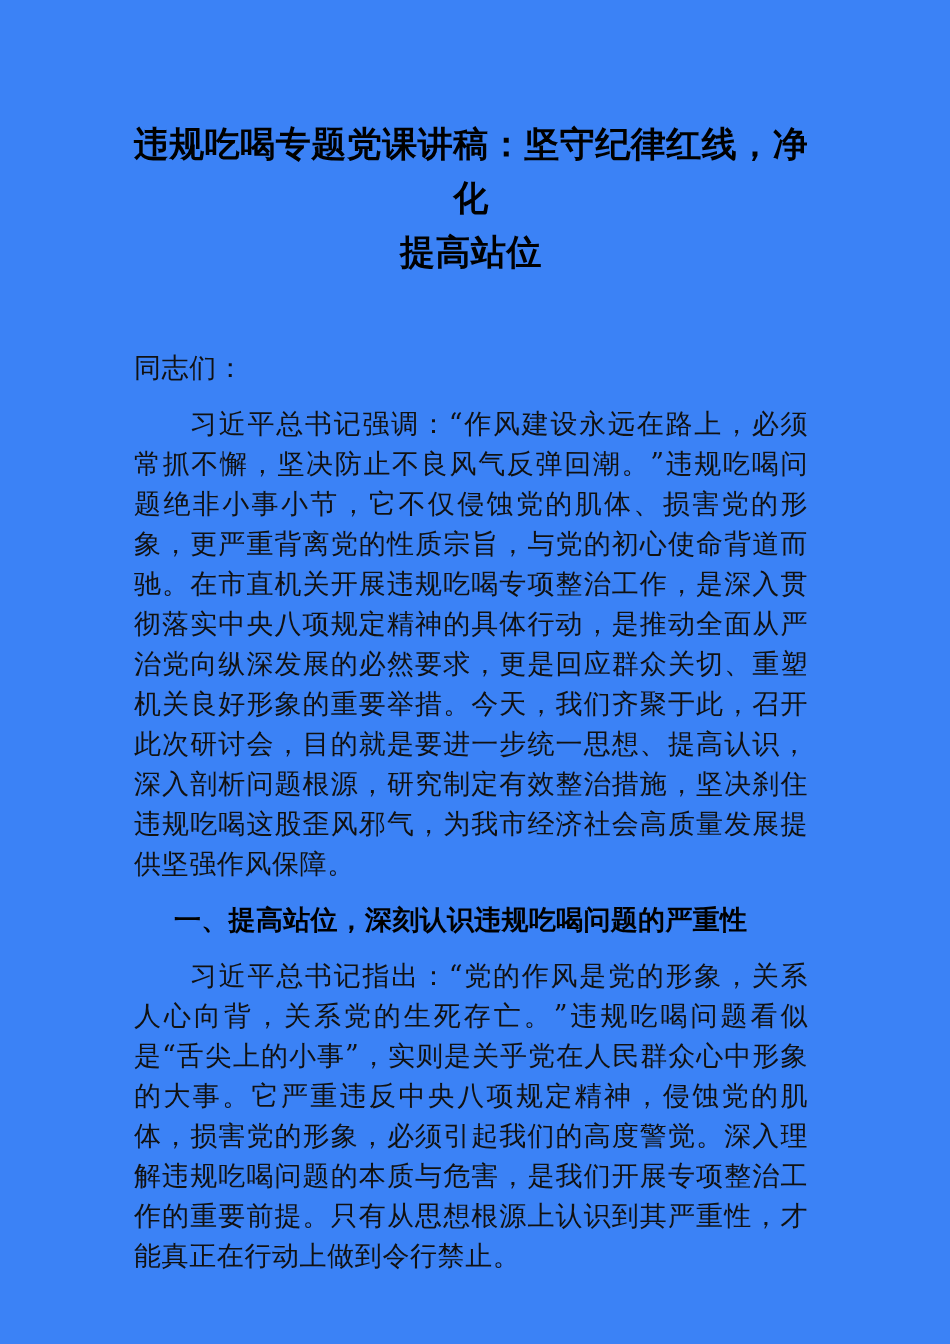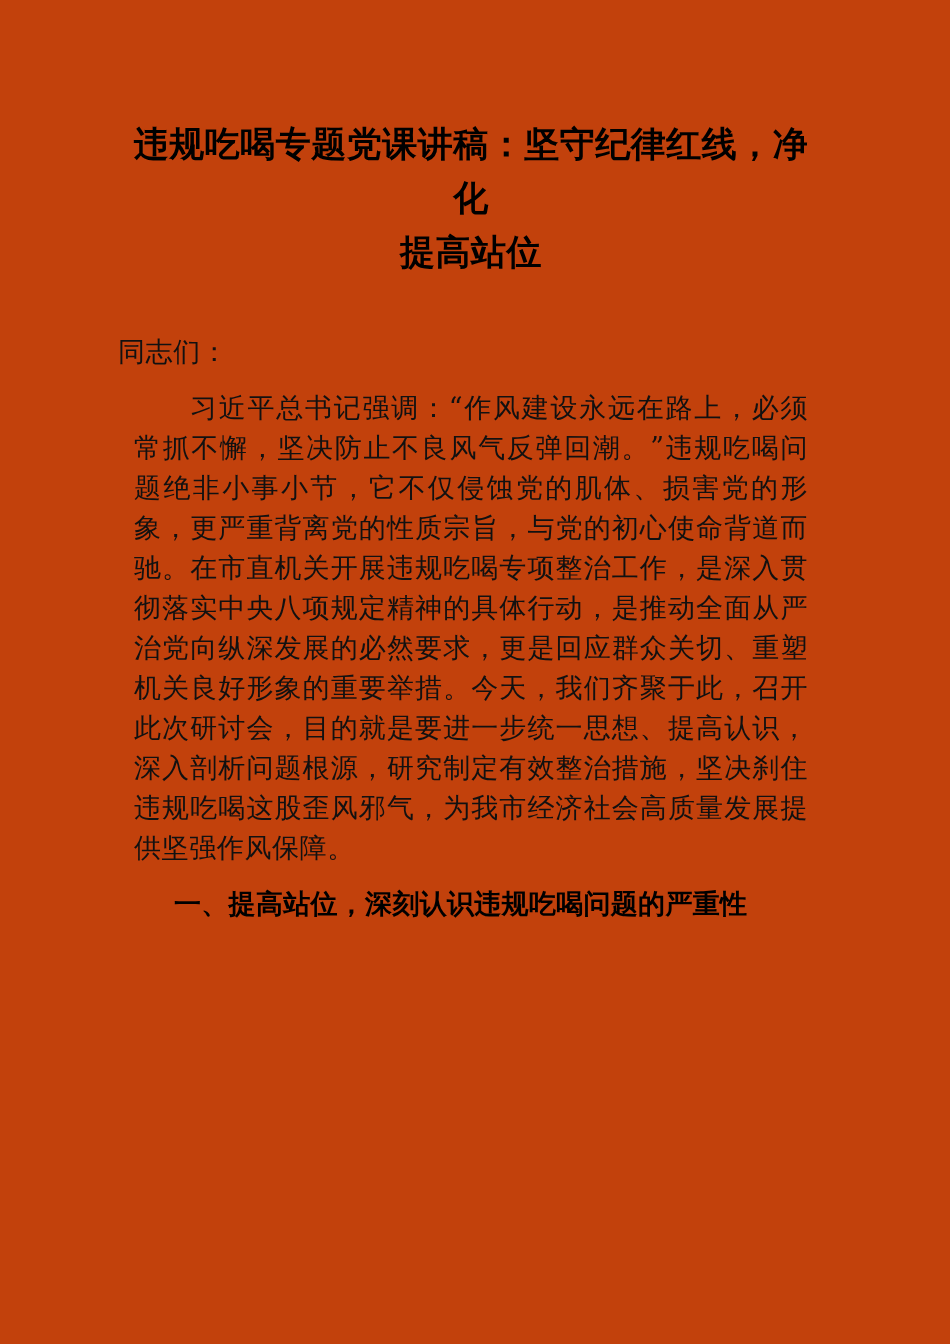--- a/index.html
+++ b/index.html
@@ -6,21 +6,21 @@
   html, body {
     margin: 0;
     padding: 0;
     background: #ffffff;
   }
 
   .page {
     position: relative;
     width: 950px;
     height: 1344px;
-    background: #c2410c;
+    background: #3b82f6;
     overflow: hidden;
     box-sizing: border-box;
   }
 
   .content {
     position: absolute;
     left: 118px;
     top: 118px;
     width: 706px;
   }
@@ -52,21 +52,21 @@
     text-justify: inter-ideograph;
     margin: 16px;
     letter-spacing: 0.6px;
   }
 
   .salutation {
     font-family: "DejaVu Serif", "Liberation Serif", serif;
     font-size: 27px;
     line-height: 40px;
     color: #111111;
-    margin: 0;
+    margin: 16px;
     letter-spacing: 0.6px;
   }
 
   .indent-2 {
     text-indent: 56px;
   }
 
   
   .section-heading {
     font-family: Liberation Serif, serif;
@@ -91,15 +91,16 @@
     </div>
 
     <div class="title-gap"></div>
 
     <p class="salutation">同志们：</p>
 
     <p class="body-block indent-2">习近平总书记强调：“作风建设永远在路上，必须常抓不懈，坚决防止不良风气反弹回潮。”违规吃喝问题绝非小事小节，它不仅侵蚀党的肌体、损害党的形象，更严重背离党的性质宗旨，与党的初心使命背道而驰。在市直机关开展违规吃喝专项整治工作，是深入贯彻落实中央八项规定精神的具体行动，是推动全面从严治党向纵深发展的必然要求，更是回应群众关切、重塑机关良好形象的重要举措。今天，我们齐聚于此，召开此次研讨会，目的就是要进一步统一思想、提高认识，深入剖析问题根源，研究制定有效整治措施，坚决刹住违规吃喝这股歪风邪气，为我市经济社会高质量发展提供坚强作风保障。</p>
 
     <p class="section-heading">一、提高站位，深刻认识违规吃喝问题的严重性</p>
 
+    <p class="body-block indent-2">习近平总书记指出：“党的作风是党的形象，关系人心向背，关系党的生死存亡。”违规吃喝问题看似是“舌尖上的小事”，实则是关乎党在人民群众心中形象的大事。它严重违反中央八项规定精神，侵蚀党的肌体，损害党的形象，必须引起我们的高度警觉。深入理解违规吃喝问题的本质与危害，是我们开展专项整治工作的重要前提。只有从思想根源上认识到其严重性，才能真正在行动上做到令行禁止。</p>
 
   </div>
 </div>
 
 </body></html>

